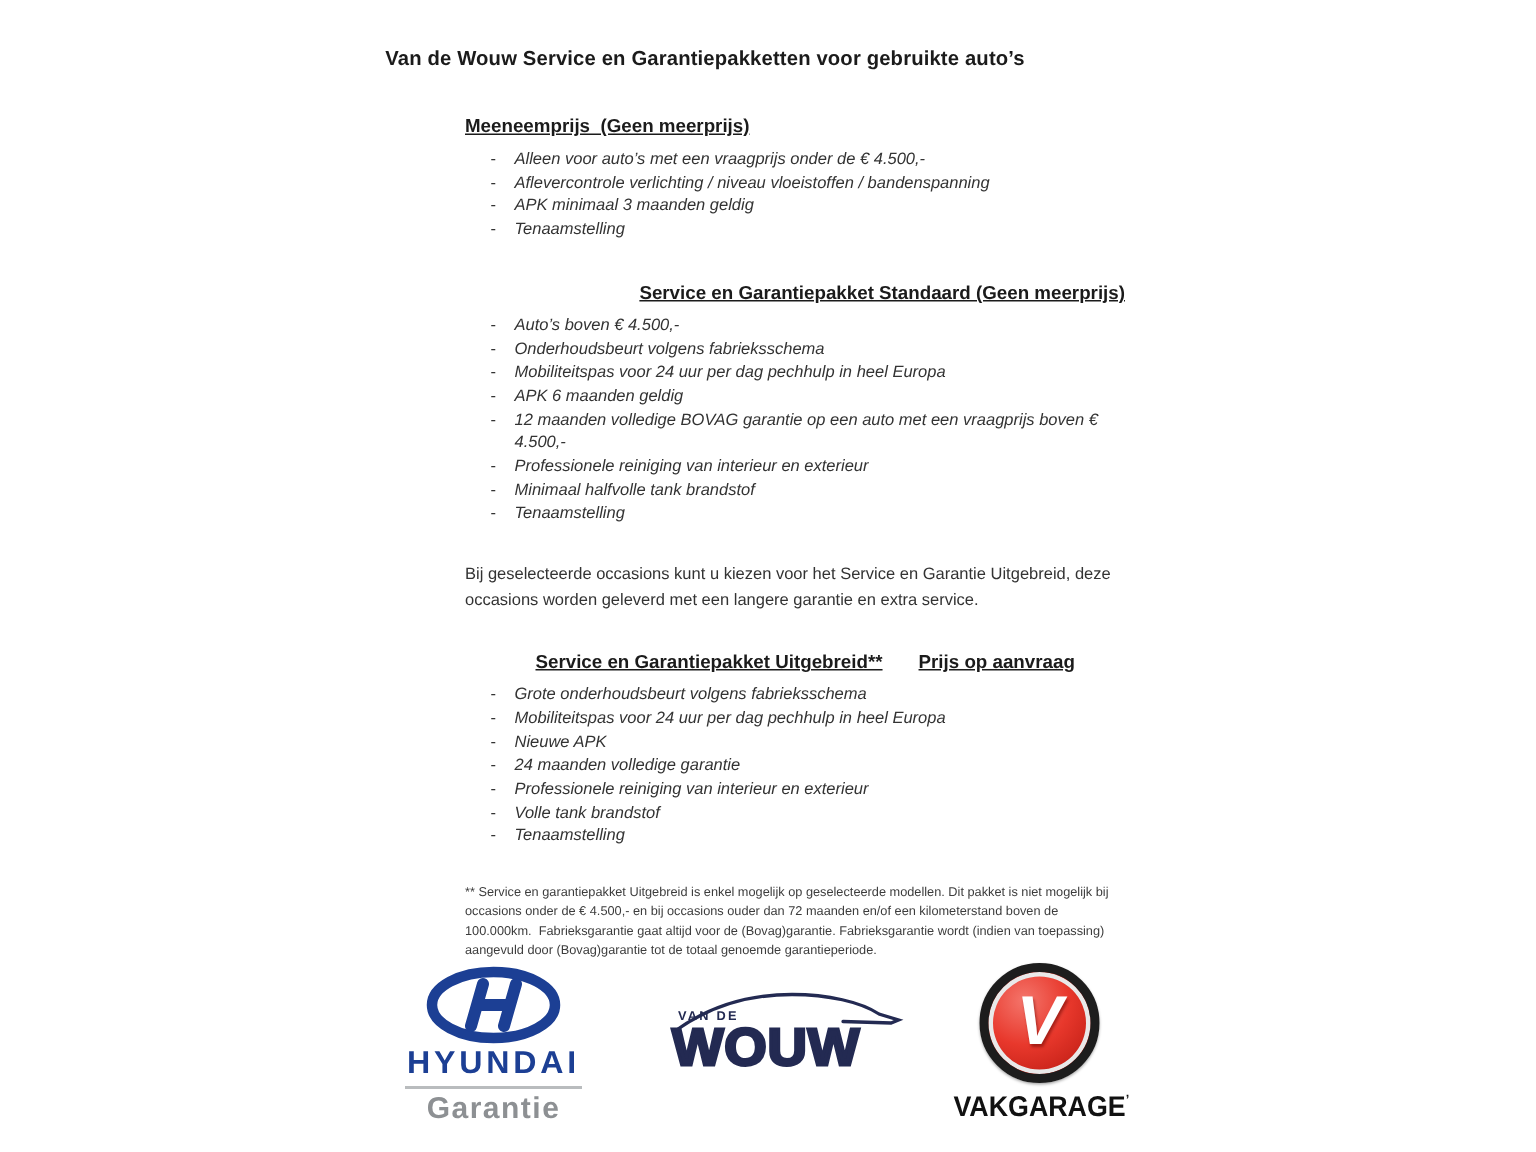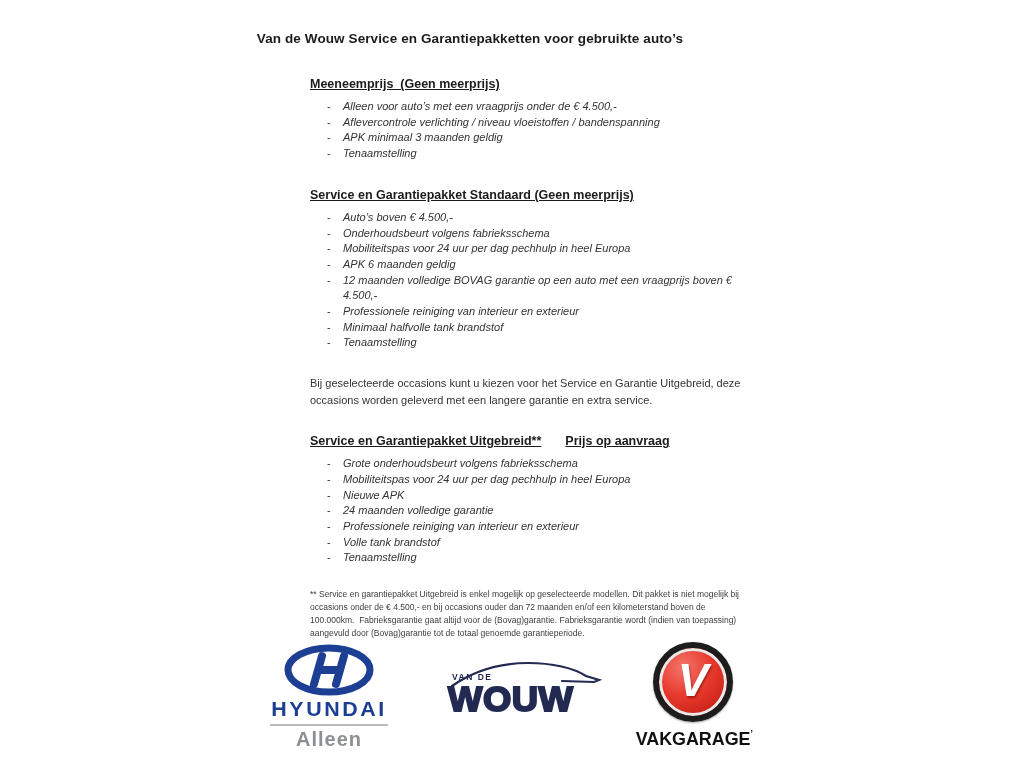--- a/index.html
+++ b/index.html
@@ -14,32 +14,32 @@
     position:absolute;top:31px;left:0;width:940px;margin:0;
     text-align:center;font-size:13.5px;font-weight:bold;color:#1b1b1b;
     letter-spacing:0.1px;white-space:pre-wrap;
   }
 
   .column{position:absolute;left:310px;top:77px;width:440px;}
 
   .sec-heading{
     margin:0;font-size:12.5px;font-weight:bold;color:#1b1b1b;white-space:pre-wrap;text-decoration:underline;
   }
-  .sec-heading.row{display:flex;align-items:baseline;}
+  .sec-heading.row{display:flex;align-items:baseline;margin-left:47px;}
   .price-label{margin-left:24px;font-weight:bold;}
 
   ul.bullets{
     list-style:none;margin:8px 0 0 0;padding:0 0 0 17px;
     font-size:11px;line-height:15.7px;color:#333333;
   }
   ul.bullets li{display:flex;}
   ul.bullets .dash{flex:0 0 16px;}
   ul.bullets .txt{flex:1;white-space:pre-wrap;font-style:italic;}
 
-  .mt-sec{margin-top:26px;}
+  .mt-sec{margin-top:26px;text-align:right;}
   .para{
     margin:24px 0 0 0;font-size:11px;line-height:16.5px;color:#333333;width:434px;
     white-space:pre-wrap;
   }
   .footnote{
     margin:22px 0 0 0;font-size:8.5px;line-height:13px;color:#3c3c3c;width:438px;
     white-space:pre-wrap;
   }
 
   
@@ -213,21 +213,21 @@
 
     <div class="hyundai-logo">
       <svg width="92" height="52" viewBox="0 0 92 52">
         <ellipse cx="46" cy="26" rx="41" ry="22" fill="none" stroke="#1c3f94" stroke-width="7"></ellipse>
         <path d="M39,12 L31,40" stroke="#1c3f94" stroke-width="8" stroke-linecap="round" fill="none"></path>
         <path d="M61,12 L53,40" stroke="#1c3f94" stroke-width="8" stroke-linecap="round" fill="none"></path>
         <path d="M33,26 L59,26" stroke="#1c3f94" stroke-width="8" fill="none"></path>
       </svg>
       <div class="hyundai-word">HYUNDAI</div>
       <div class="hyundai-rule"></div>
-      <div class="hyundai-sub">Alleen</div>
+      <div class="hyundai-sub">Garantie</div>
     </div>
 
     <div class="wouw-logo">
       <svg class="wouw-car" width="162" height="70" viewBox="0 0 162 70">
         <path d="M8,26 C28,12 52,3 84,3 C108,3 130,8 142,16 L155,20 L150,22 L118,21" fill="none" stroke="#232a52" stroke-width="2.2" stroke-linecap="round"></path>
       </svg>
       <div class="wouw-top">VAN DE</div>
       <div class="wouw-main">WOUW</div>
     </div>
 

